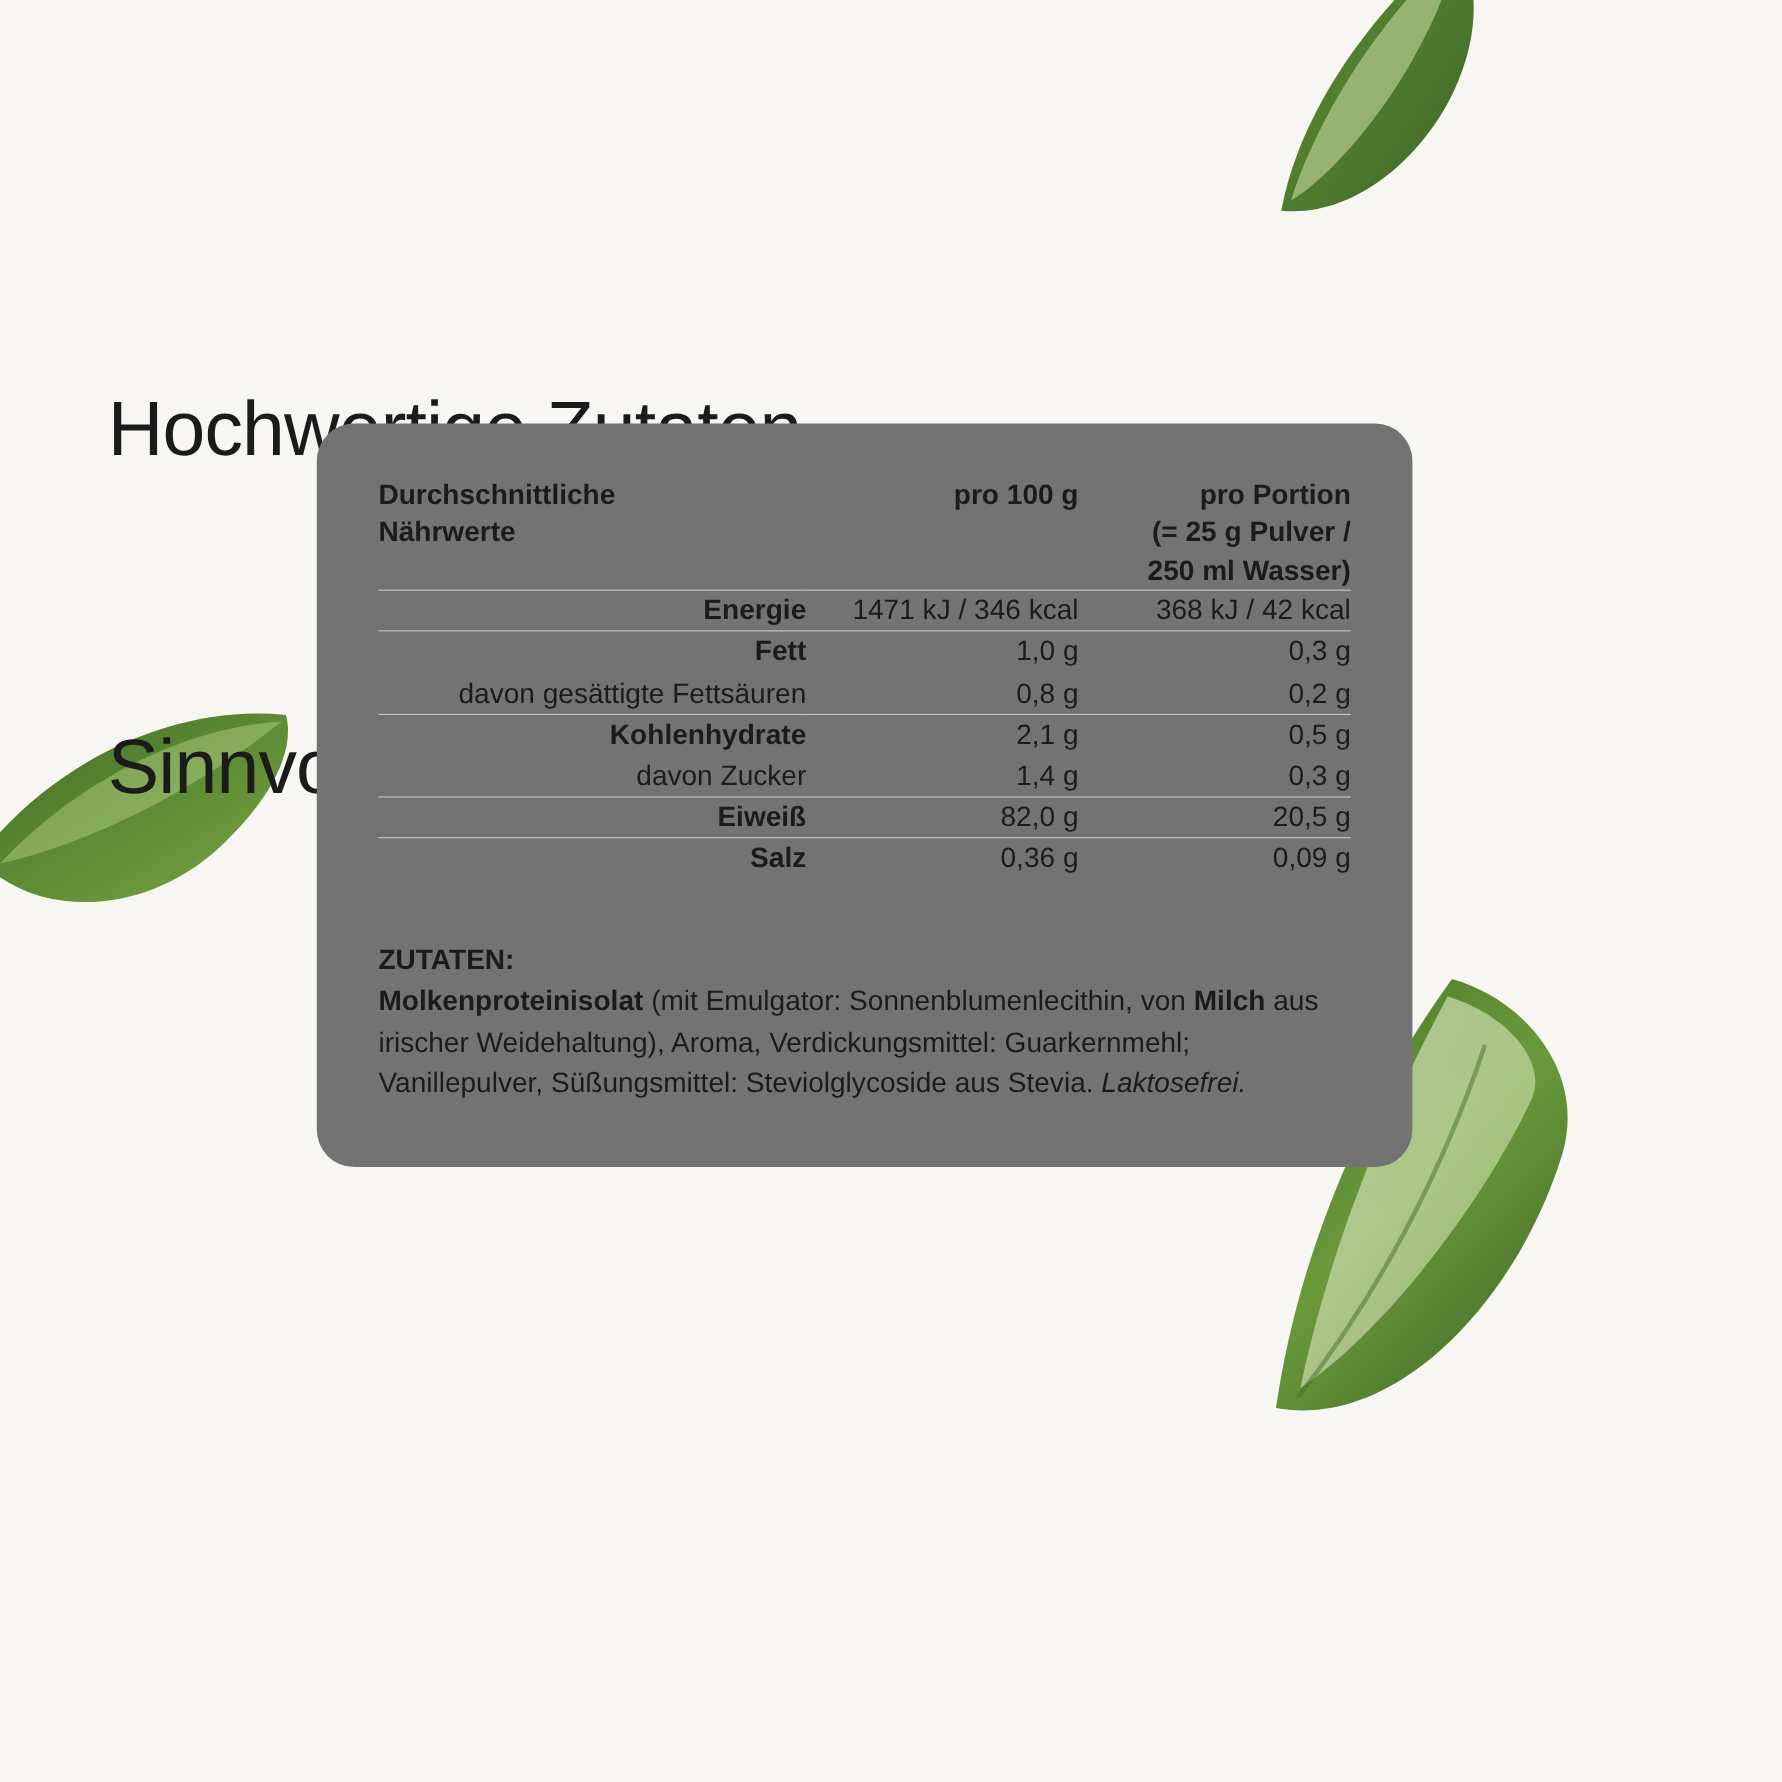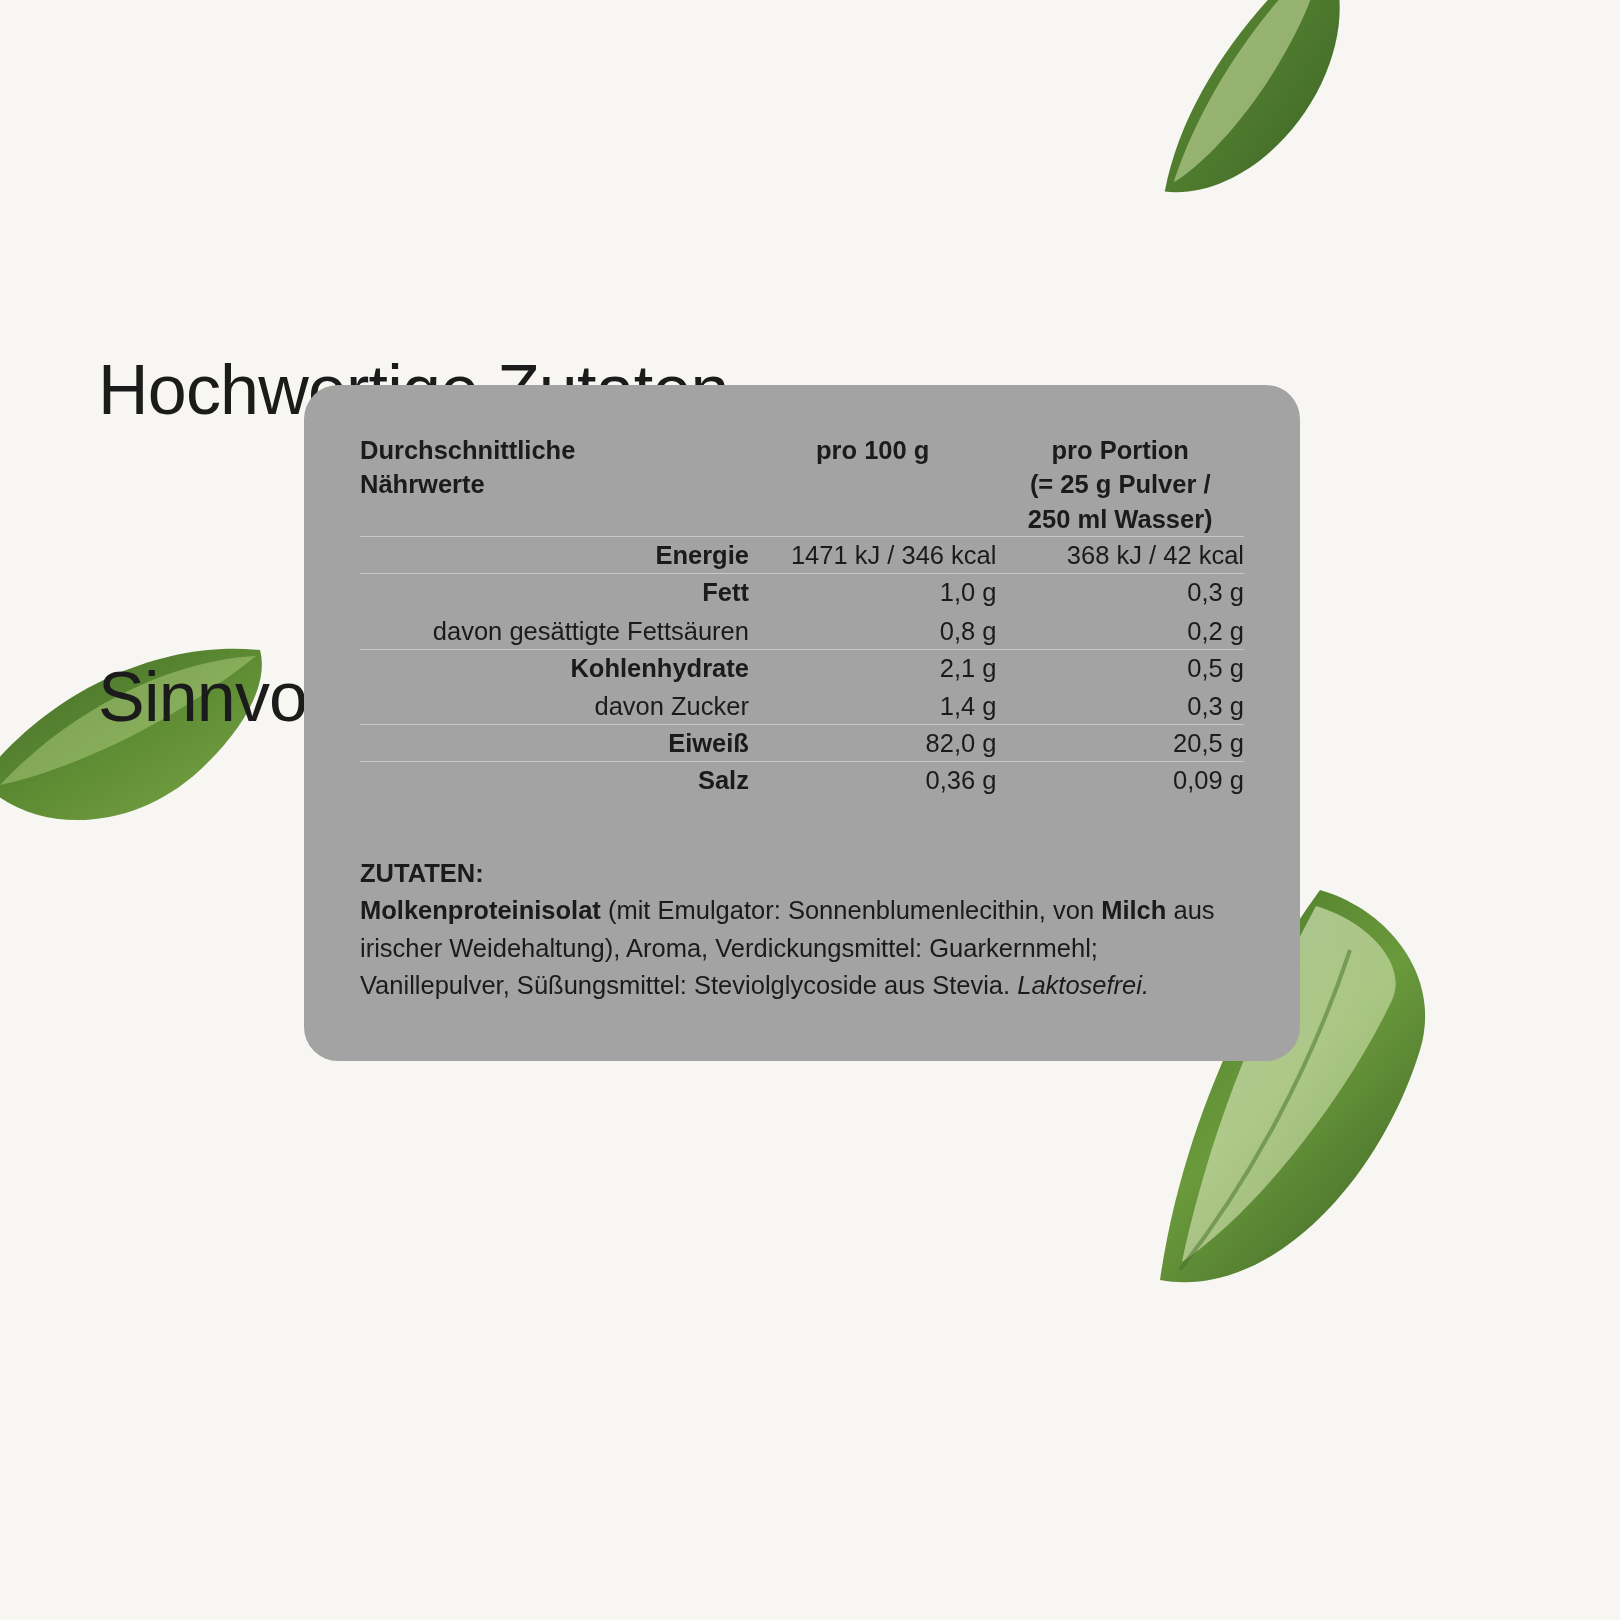--- a/index.html
+++ b/index.html
@@ -37,24 +37,24 @@
     font-weight: 400;
     letter-spacing: -0.8px;
     color: #1b1b1b;
     white-space: pre;
   }
   .headline .line { display: block; }
 
   
   .card {
     position: absolute;
-    left: 304px;
+    left: 288px;
     top: 385px;
     width: 996px;
-    background: #a3a3a3;
+    background: #737373;
     border-radius: 34px;
     box-sizing: border-box;
     padding: 48px 56px 56px 56px;
   }
 
   table.nutri {
     width: 100%;
     border-collapse: collapse;
     table-layout: fixed;
   }
@@ -68,21 +68,21 @@
   .col-port  { width: 28%; }
 
   thead th {
     font-size: 25.5px;
     font-weight: 700;
     line-height: 1.35;
     padding-bottom: 26px;
     color: #1b1b1b;
   }
   thead th.col-name { text-align: left; }
-  thead th.col-100, thead th.col-port { }
+  thead th.col-100, thead th.col-port { text-align: right; }
 
   tbody tr td {
     border-top: 1.6px solid #c9c9c4;
     padding-top: 13px;
     padding-bottom: 14px;
     font-size: 25.5px;
     line-height: 1.42;
   }
   tbody tr.sub-row td {
     border-top: none;

